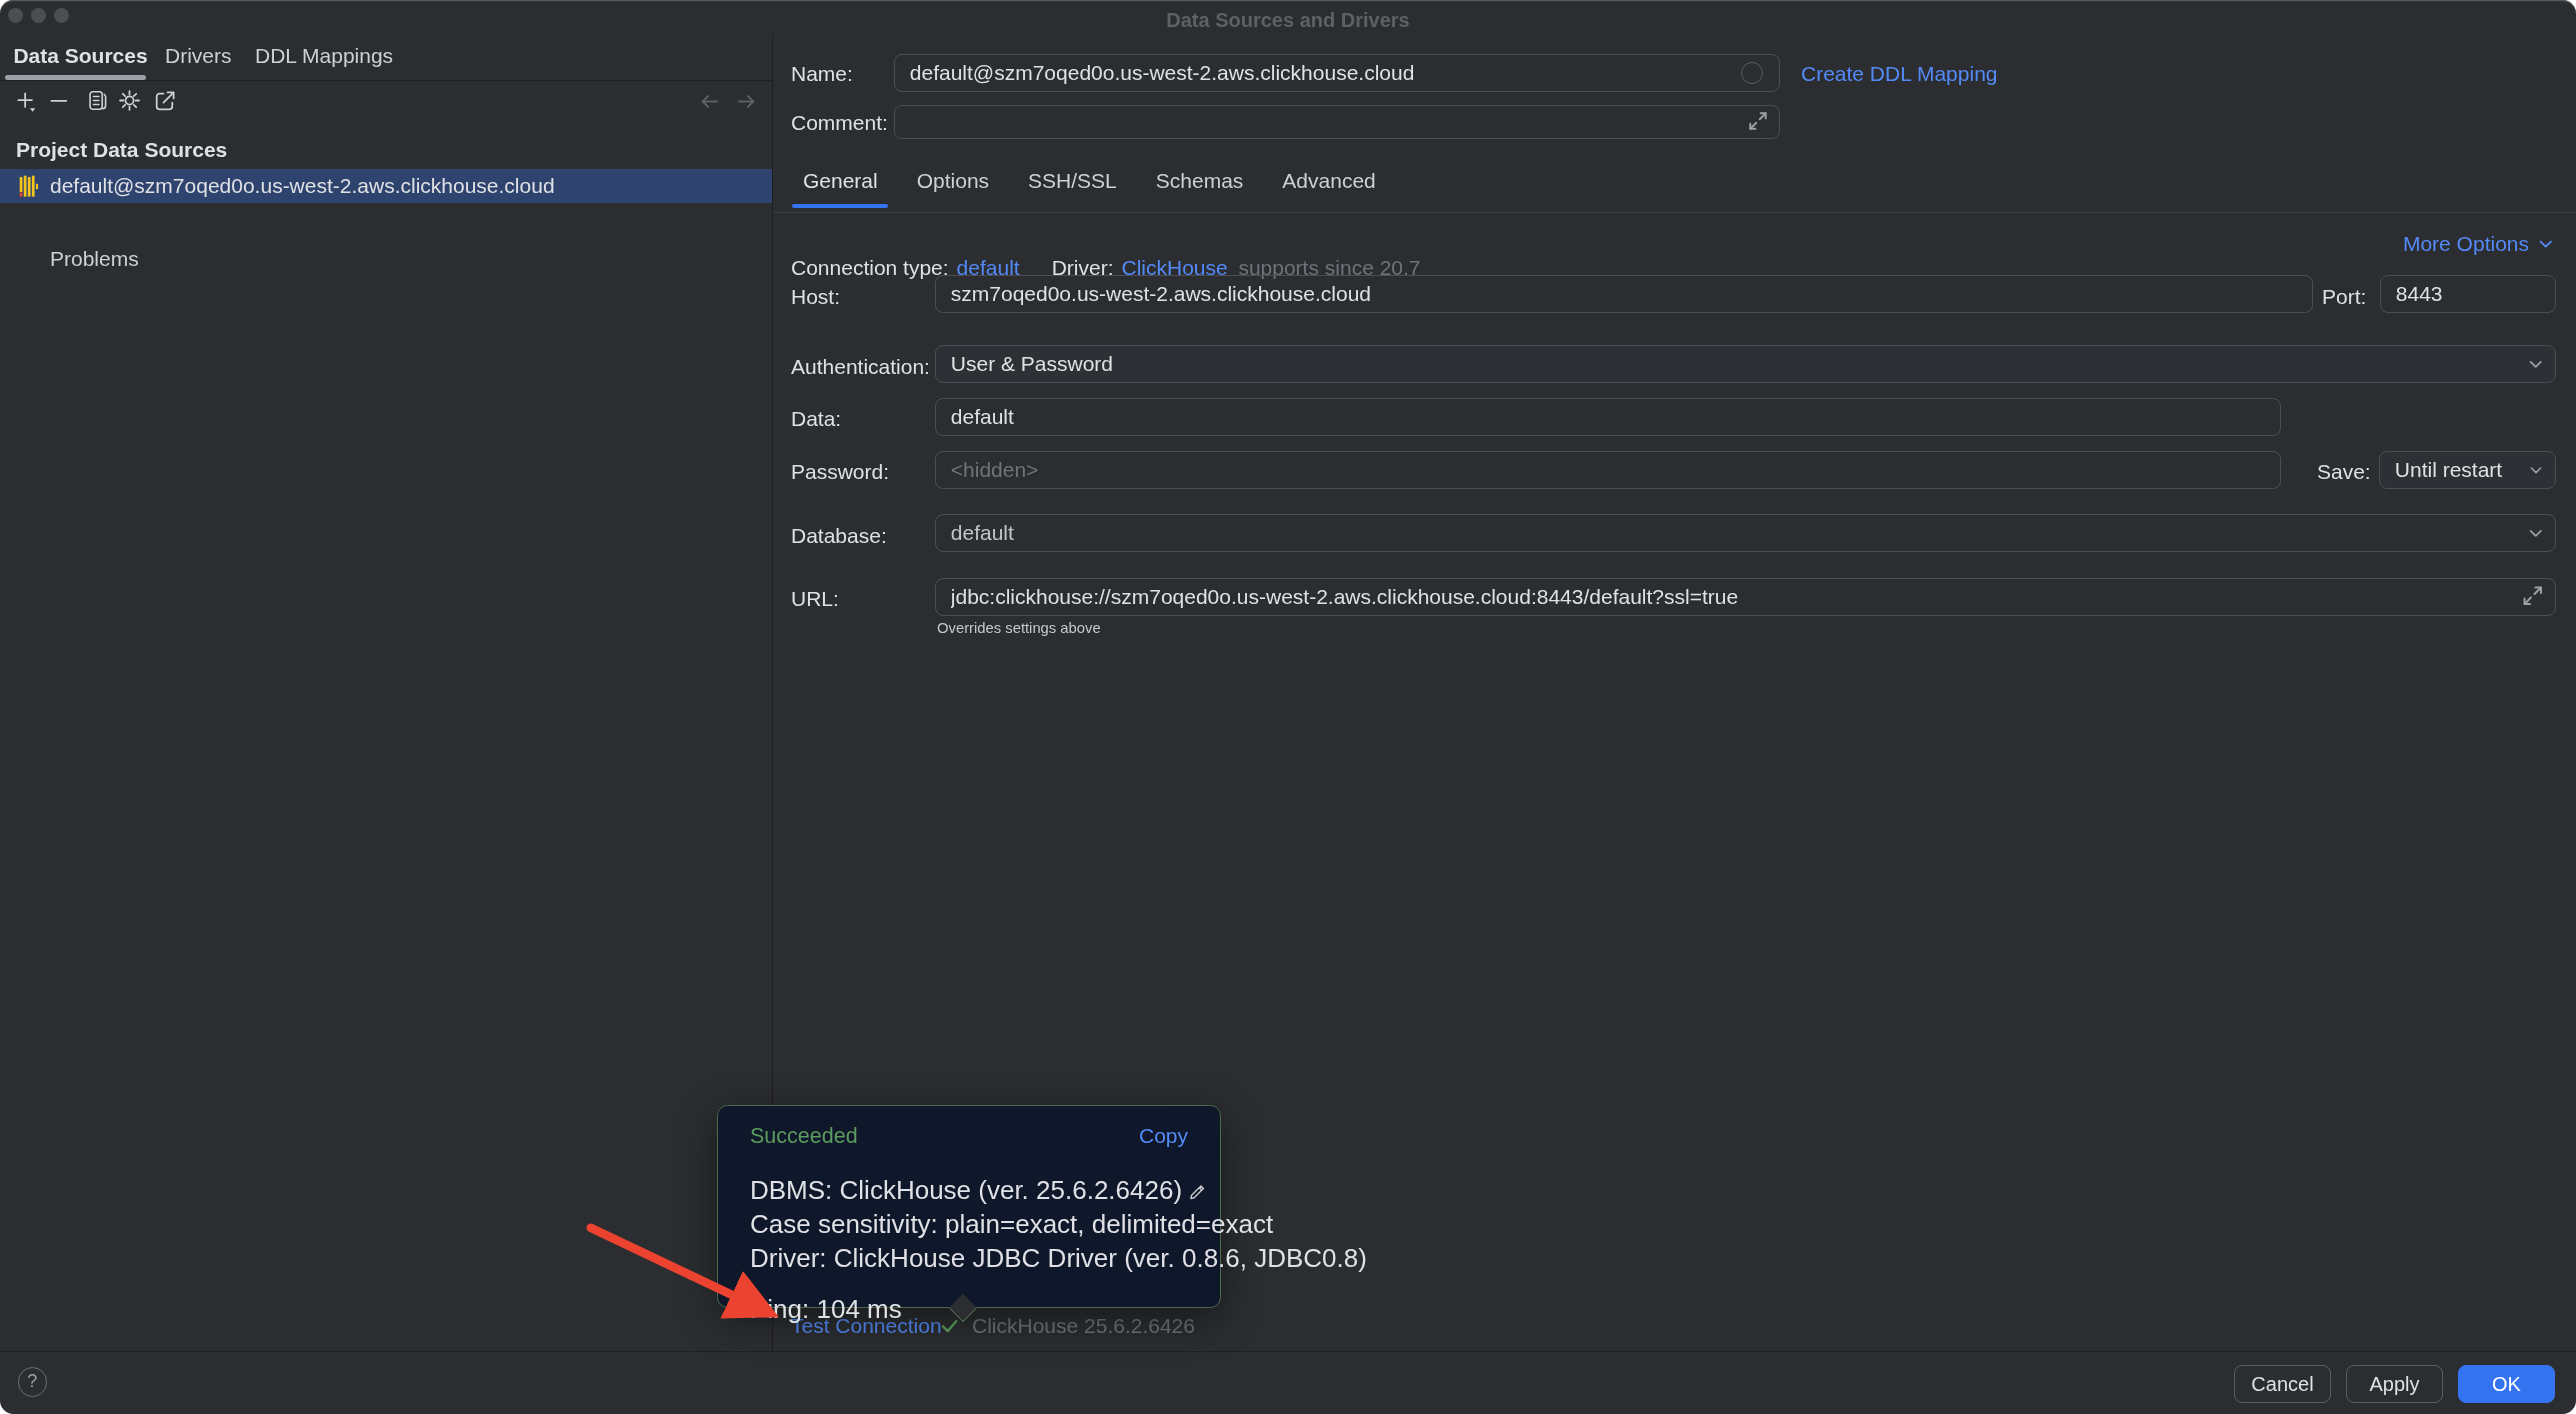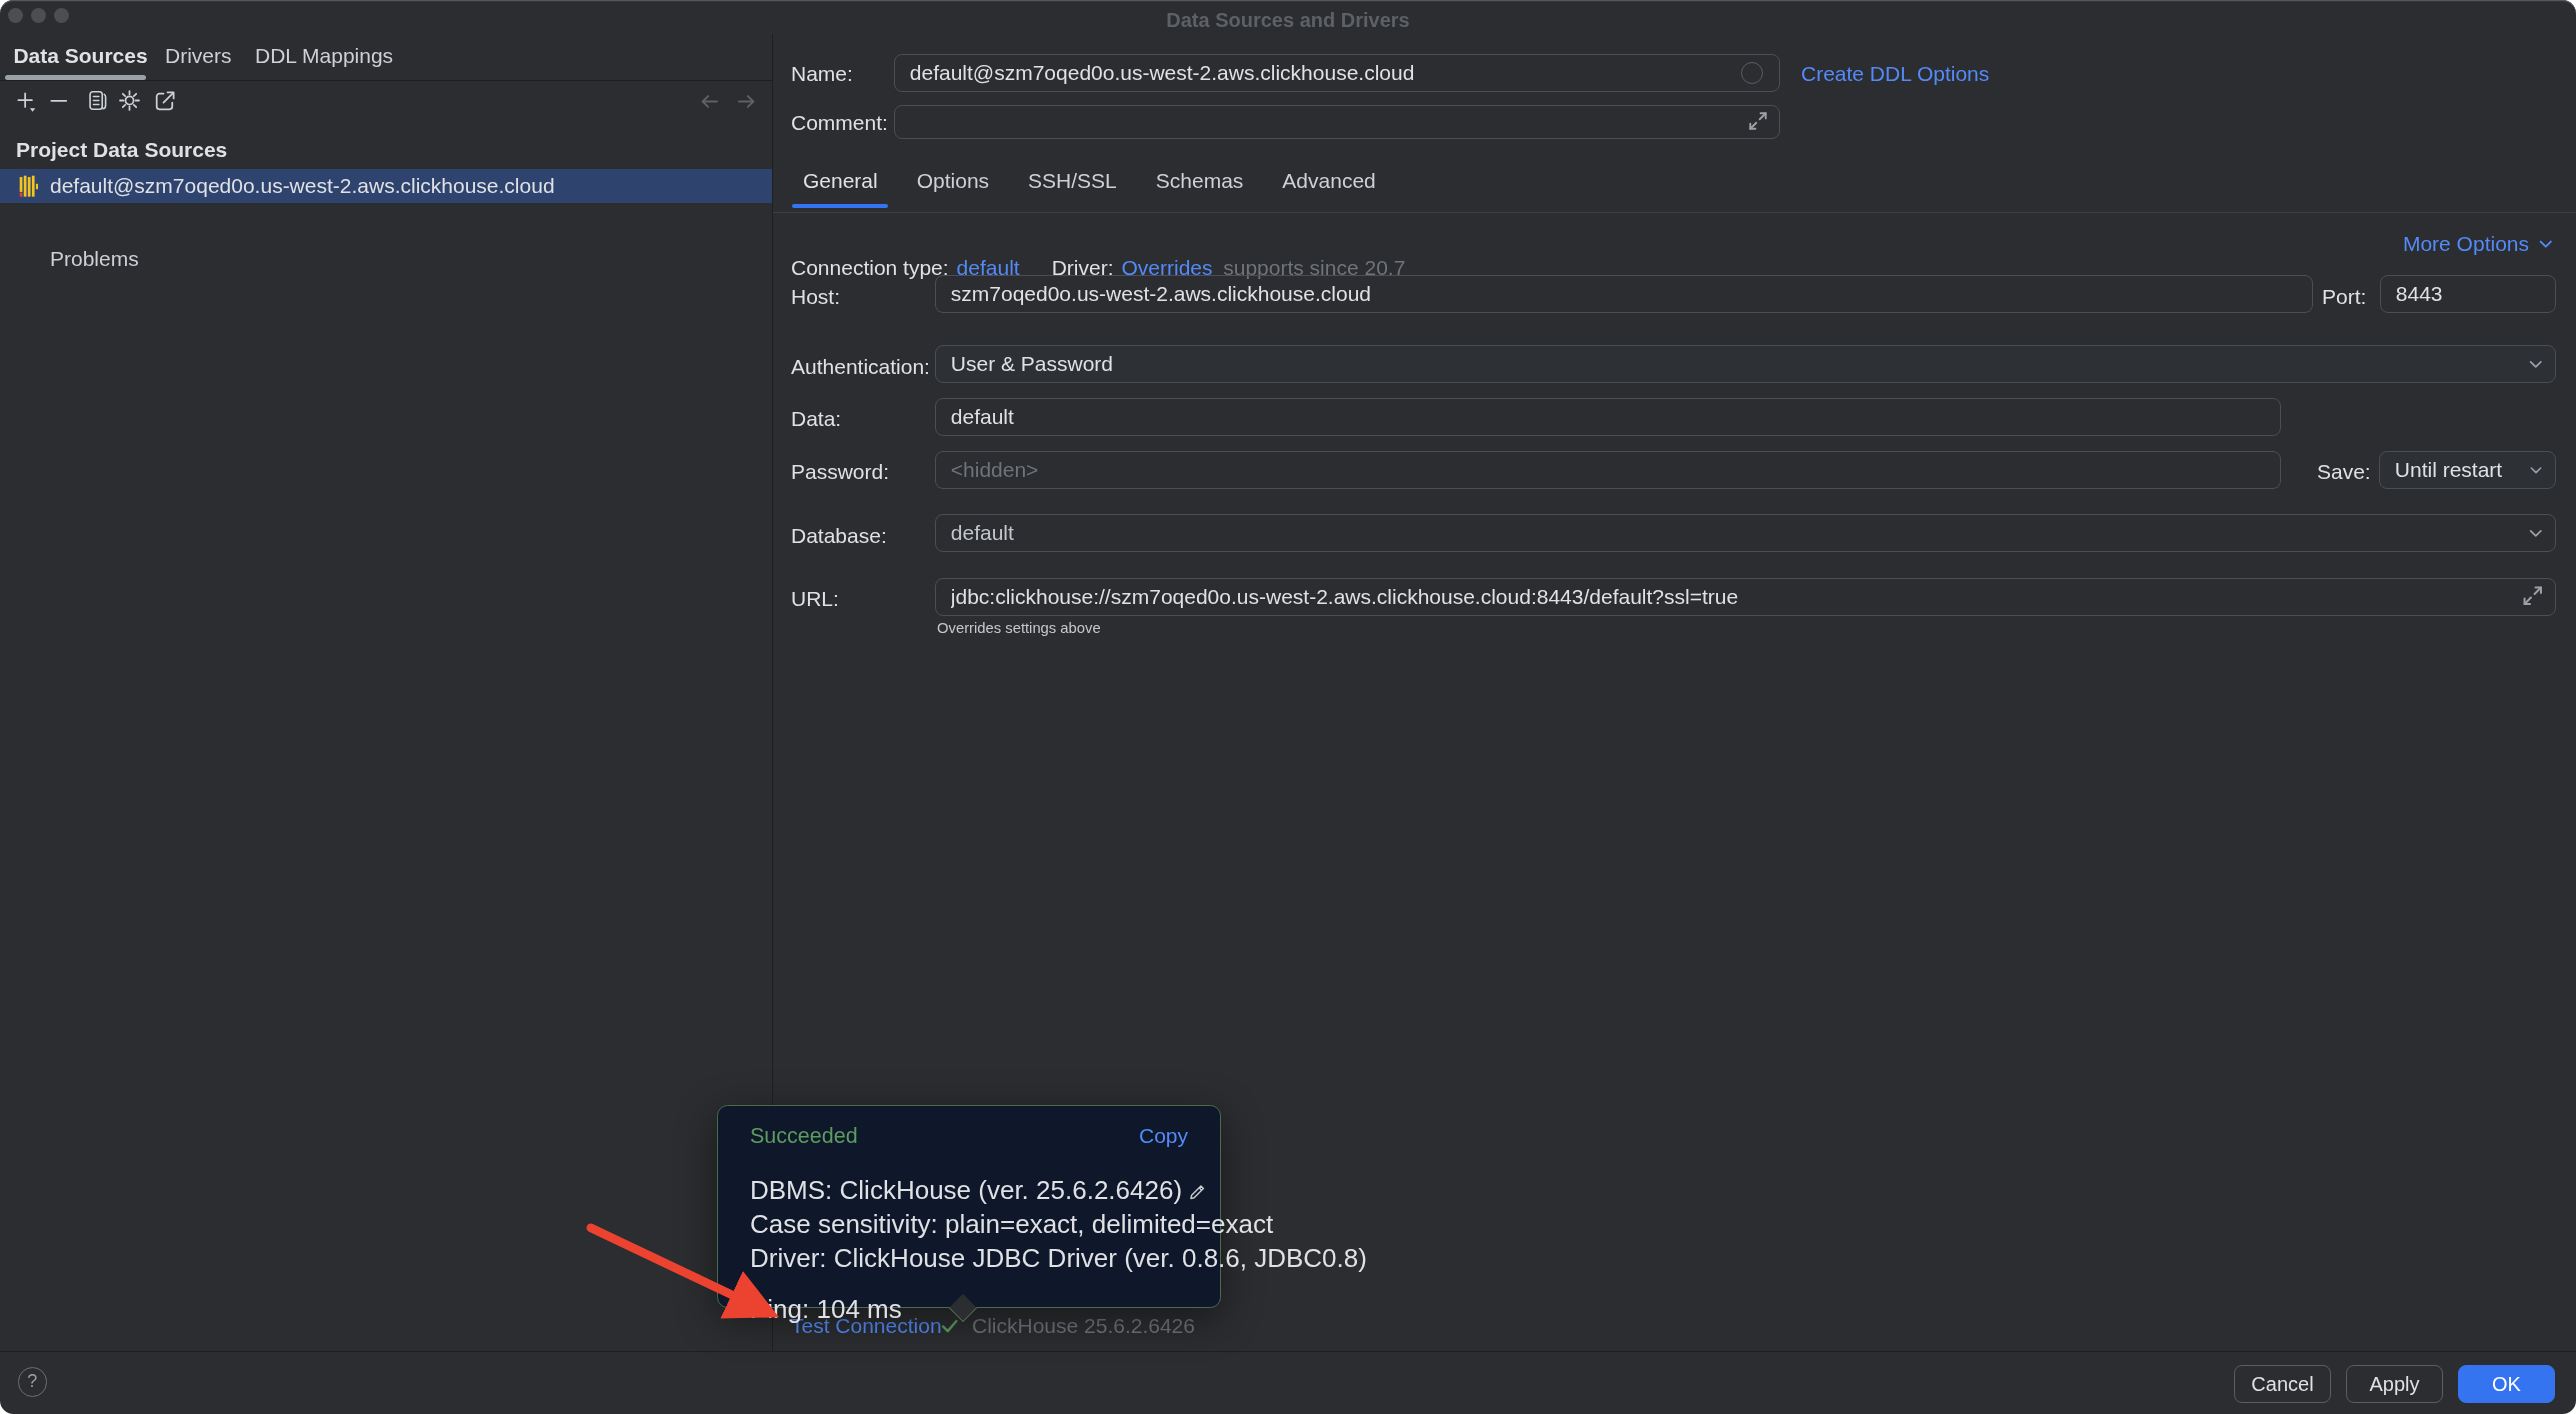--- a/index.html
+++ b/index.html
@@ -121,21 +121,21 @@
     <span style="margin-left:12px;font-size:21px;color:#dfe1e5;">default@szm7oqed0o.us-west-2.aws.clickhouse.cloud</span>
   </div>
 
   <div class="lbl" style="left:50px;top:247px;color:#ced0d6;">Problems</div>
 
   <div class="abs" style="left:772px;top:34px;width:1.3px;height:1318px;background:#1e1f22;"></div>
 
   <div class="lbl" style="left:791px;top:62px;">Name:</div>
   <input class="inp" style="left: 894px; top: 54px; width: 886px; height: 38px;" value="default@szm7oqed0o.us-west-2.aws.clickhouse.cloud">
   <div class="abs" style="left:1741px;top:62px;width:20px;height:20px;border:1.3px solid #5a5d63;border-radius:50%;"></div>
-  <div class="lbl link" style="left:1801px;top:62px;">Create DDL Options</div>
+  <div class="lbl link" style="left:1801px;top:62px;">Create DDL Mapping</div>
 
   <div class="lbl" style="left:791px;top:111px;">Comment:</div>
   <input class="inp" style="left: 894px; top: 105px; width: 886px; height: 34px;" value="">
   <div class="abs" style="left:1746px;top:109px;">
     <svg width="24" height="24" viewBox="0 0 28 28" fill="none" stroke="#9da0a6" stroke-width="2.2" stroke-linecap="round" stroke-linejoin="round">
       <line x1="16" y1="12" x2="23" y2="5"></line>
         <polyline points="17,5 23,5 23,11"></polyline>
       <line x1="12" y1="16" x2="5" y2="23"></line>
         <polyline points="5,17 5,23 11,23"></polyline>
     </svg>
@@ -147,21 +147,21 @@
     <span class="mtab">SSH/SSL</span>
     <span class="mtab">Schemas</span>
     <span class="mtab">Advanced</span>
   </div>
   <div class="abs" style="left:773px;top:212px;right:0;height:1.3px;background:#3c3e43;"></div>
 
   <div class="abs" style="left:791px;top:232px;display:flex;align-items:baseline;font-size:21px;white-space:nowrap;margin-top:24px;">
     <span>Connection type:</span>
     <span class="link" style="margin-left:8px;">default</span>
     <span style="margin-left:32px;">Driver:</span>
-    <span class="link" style="margin-left:8px;">Overrides</span>
+    <span class="link" style="margin-left:8px;">ClickHouse</span>
     <span class="dim" style="margin-left:10.7px;">supports since 20.7</span>
   </div>
   <div class="abs" style="right:21.5px;top:232px;display:flex;align-items:center;gap:8px;">
     <span class="link" style="font-size:21px;">More Options</span>
     <svg width="17.5" height="17.5" viewBox="0 0 24 24" fill="none" stroke="#548af7" stroke-width="2.6" stroke-linecap="round" stroke-linejoin="round">
       <polyline points="5,9 12,16 19,9"></polyline>
     </svg>
   </div>
 
   <div class="lbl" style="left:791px;top:285px;">Host:</div>

